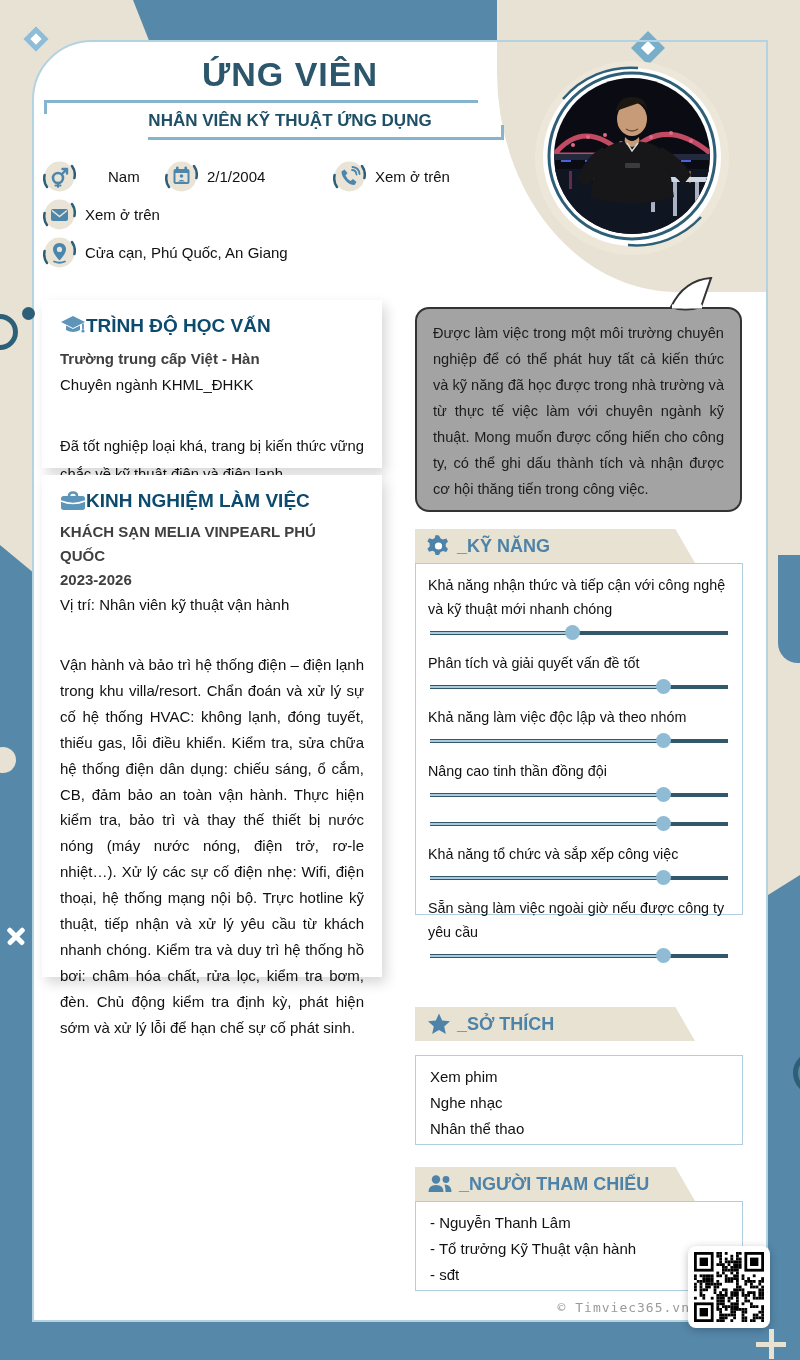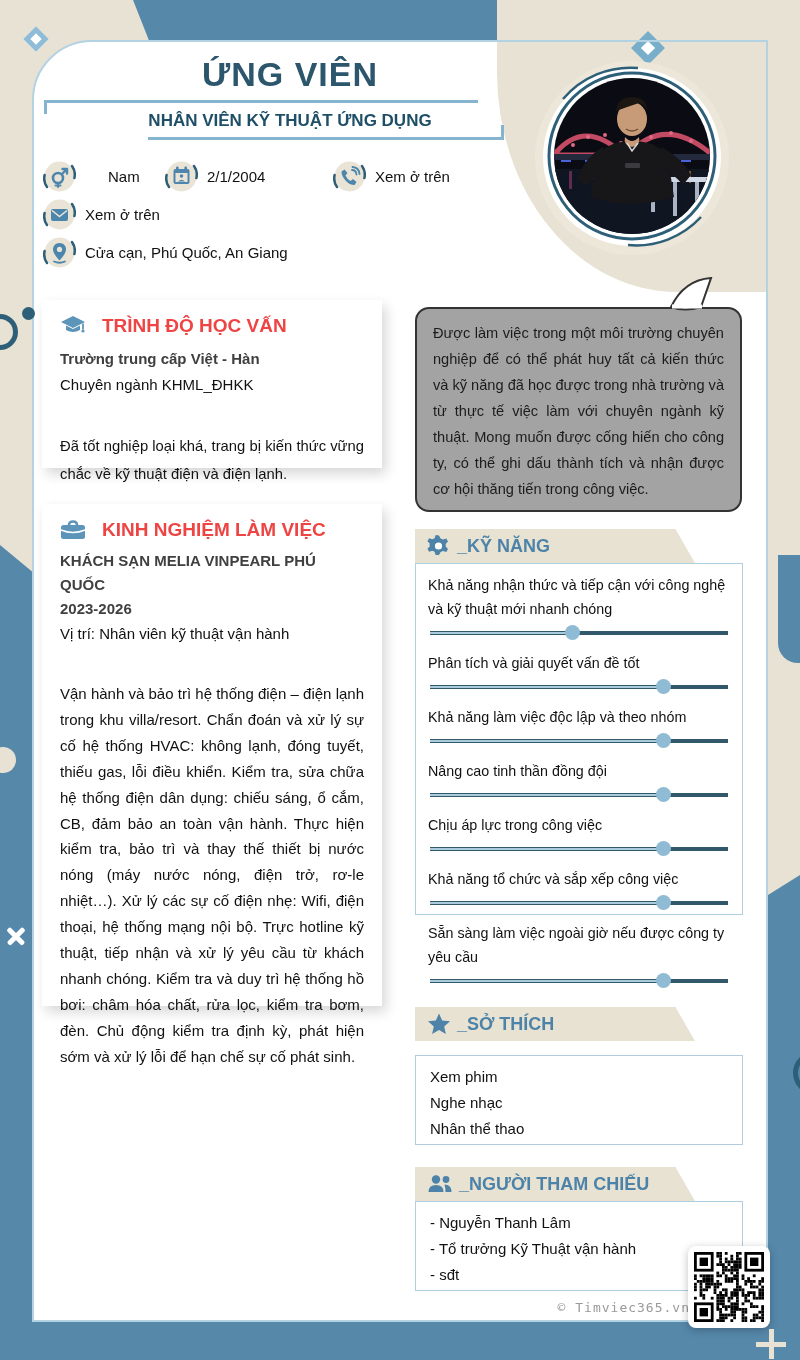--- a/index.html
+++ b/index.html
@@ -61,22 +61,22 @@
 
   .info-item { z-index:5; display:flex; align-items:center; gap:9px; }
   .info-item .txt { font-size:15px; color:#111; white-space:nowrap; }
 
   
   .photo-wrap { left:533px; top:59px; width:198px; height:198px; z-index:5; }
 
   
   .panel { background:#fff; box-shadow:4px 6px 12px rgba(0,0,0,.16); padding:15px 18px; z-index:5; }
   .edu { left:42px; top:300px; width:340px; height:168px; }
-  .exp { left:42px; top:504px; width:340px; height:502px; }
-  .panel h2 { display:flex; align-items:center; gap:16px; font-size:19px; color:#ef4444; font-weight:bold; }
+  .exp { left:42px; top:475px; width:340px; height:502px; }
+  .panel h2 { display:flex; align-items:center; gap:0; font-size:19px; color:#0c4a6e; font-weight:bold; }
   .bold-line { font-size:15px; font-weight:bold; color:#404040; margin-top:9px; line-height:26px; }
   .plain-line { font-size:15px; color:#111; line-height:26px; }
   .just { text-align:justify;margin-top:34px; }
   .edu .desc { font-size:14.8px; line-height:28px; }
   .exp .desc { font-size:15px; line-height:25.9px; }
 
   
   .bubble { left:415px; top:307px; width:327px; height:205px; background:#a3a3a3; border:2px solid #333;
     border-radius:14px; padding:11px 16px; z-index:5; font-size:14.6px; line-height:26px; text-align:justify; }
   .bubble-tail { left:668px; top:276px; z-index:6; }
@@ -345,21 +345,20 @@
   </div>
   <div class="skill-row">
     <div class="skill-label">Nâng cao tinh thần đồng đội</div>
     <div class="slider">
       <div class="track-dark"></div>
         <div class="track-light" style="width: calc(78% - 2px);"></div>
       <div class="dot" style="left: calc(78% - 7.5px);"></div>
     </div>
   </div>
   <div class="skill-row">
-    <div class="skill-label">Chịu áp lực trong công việc</div>
     <div class="slider">
       <div class="track-dark"></div>
         <div class="track-light" style="width: calc(78% - 2px);"></div>
       <div class="dot" style="left: calc(78% - 7.5px);"></div>
     </div>
   </div>
   <div class="skill-row">
     <div class="skill-label">Khả năng tổ chức và sắp xếp công việc</div>
     <div class="slider">
       <div class="track-dark"></div>

